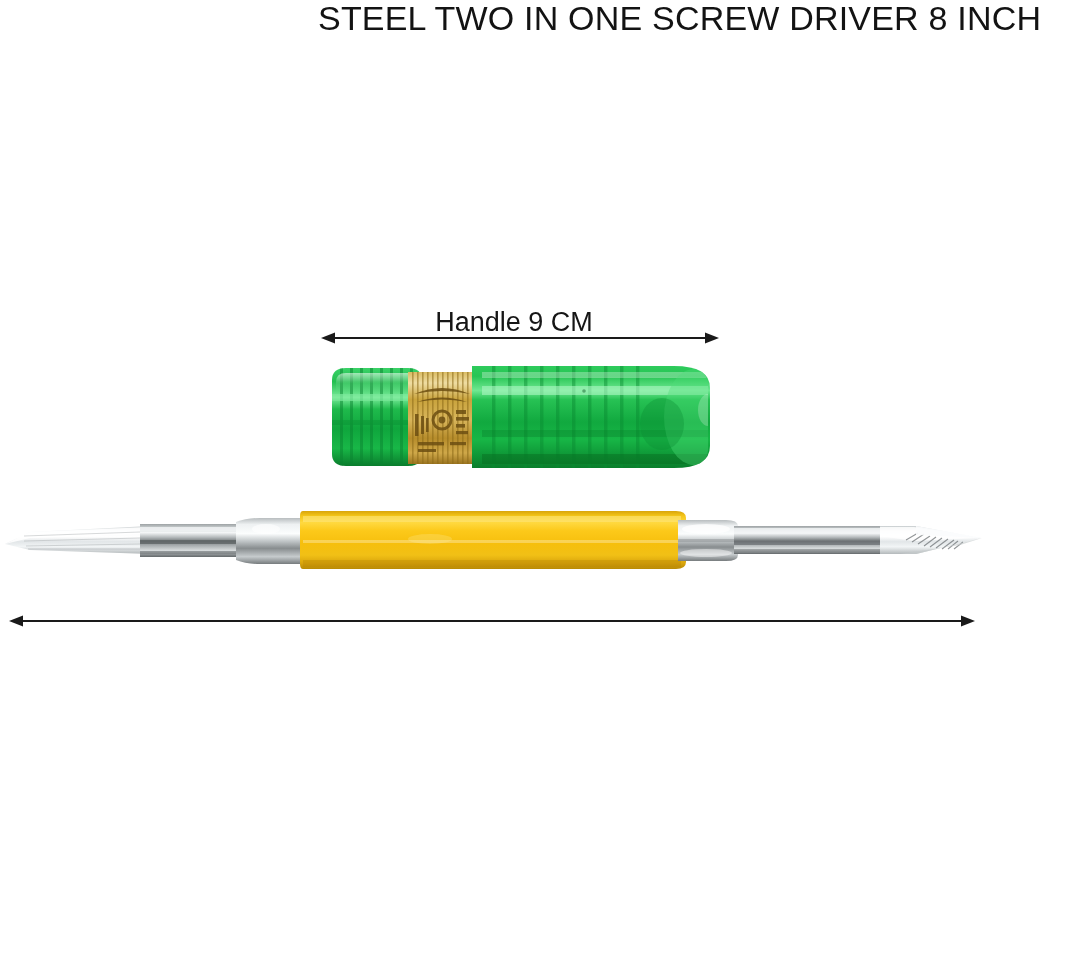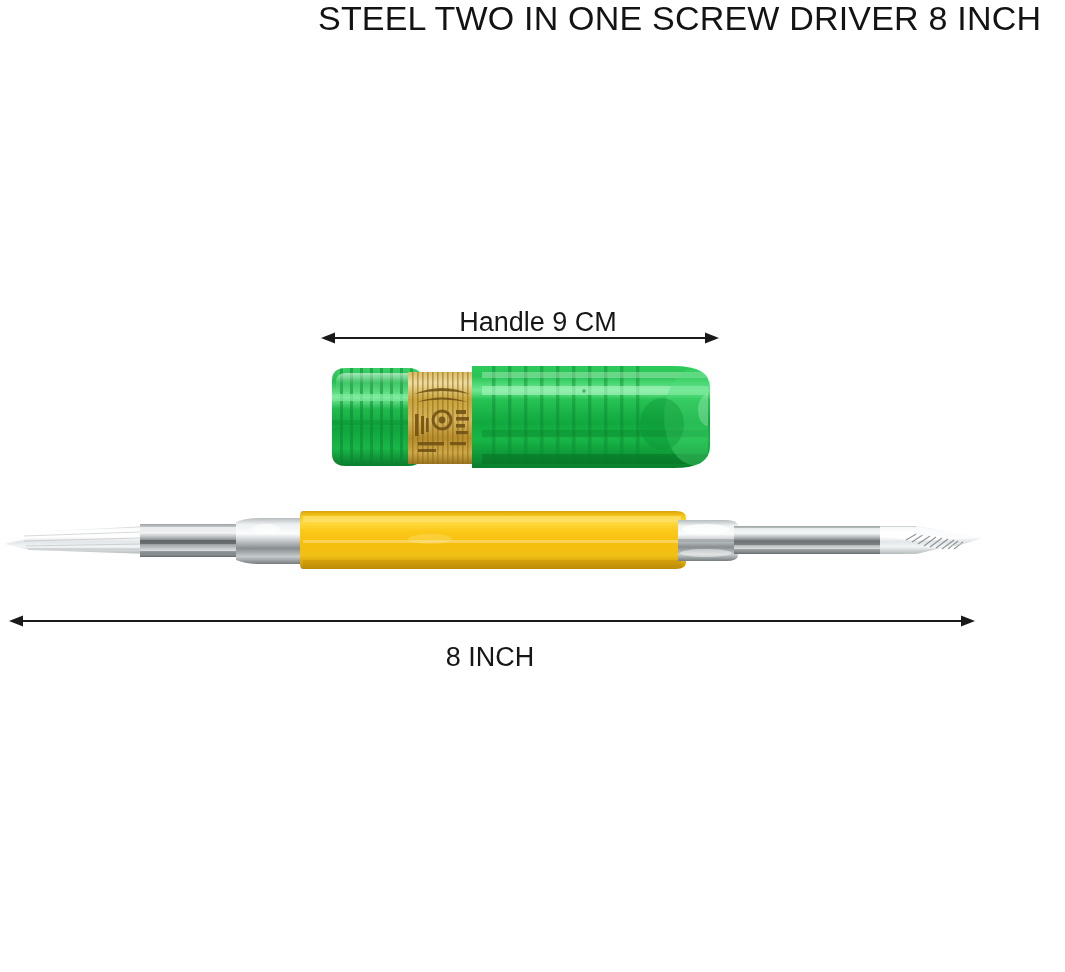--- a/index.html
+++ b/index.html
@@ -33,21 +33,21 @@
     line-height: 44px;
     letter-spacing: 0.2px;
     white-space: nowrap;
     color: #131313;
     font-weight: 400;
   }
 
   
   #handle-label {
     position: absolute;
-    left: 340px;
+    left: 316px;
     top: 306px;
     width: 396px;
     text-align: center;
     font-size: 27px;
     line-height: 32px;
     color: #161616;
     white-space: nowrap;
   }
 
   
@@ -353,15 +353,14 @@
   </div>
 
   <div class="dim-arrow" id="length-arrow">
     <svg width="972" height="22" viewBox="0 0 972 22" xmlns="http://www.w3.org/2000/svg">
       <line x1="12" y1="11" x2="960" y2="11" stroke="#1a1a1a" stroke-width="2.2"></line>
       <polygon points="3,11 17,5.5 17,16.5" fill="#1a1a1a"></polygon>
       <polygon points="969,11 955,5.5 955,16.5" fill="#1a1a1a"></polygon>
     </svg>
   </div>
 
-  <div id="length-label">8 INCH</div>
 
 </div>
 
 </body></html>

